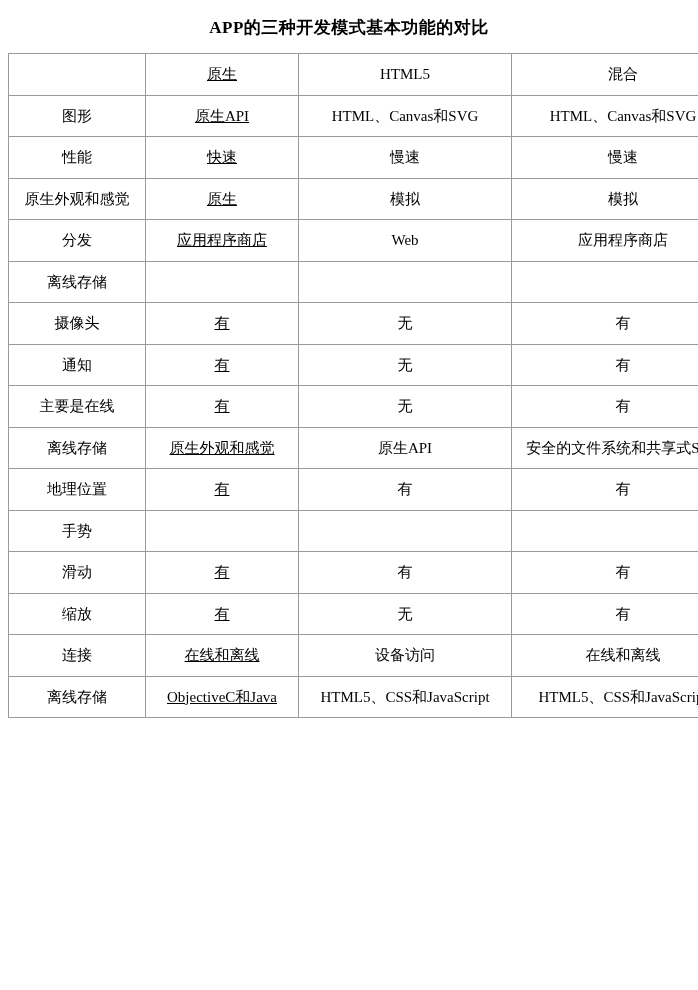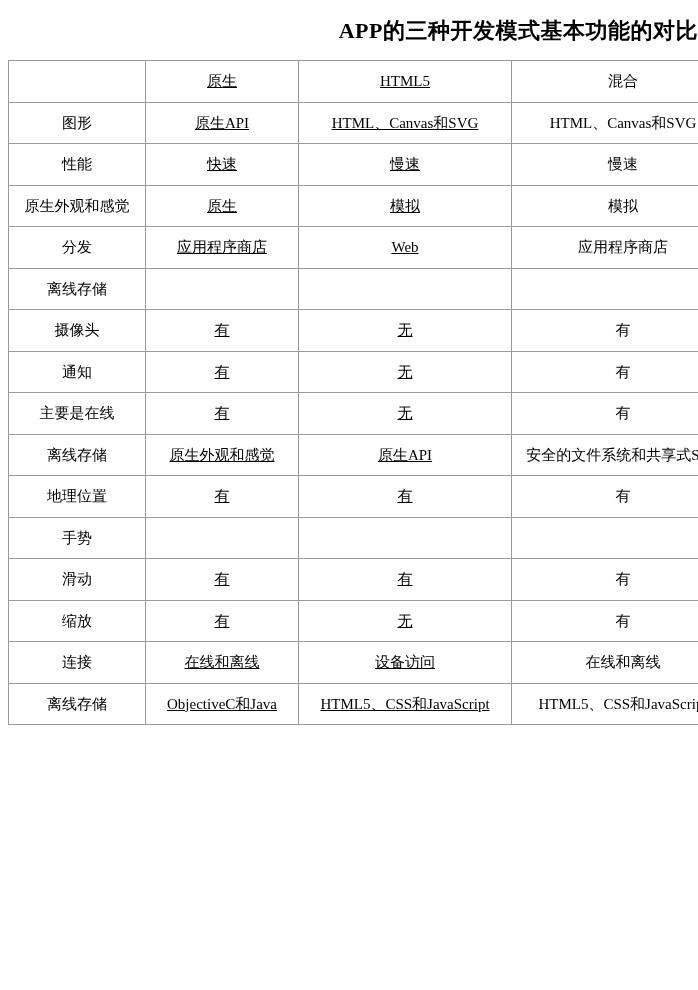--- a/index.html
+++ b/index.html
@@ -14,24 +14,24 @@
     color: #000000;
     overflow: hidden;
   }
   .page {
     width: 698px;
     height: 990px;
     position: relative;
     box-sizing: border-box;
   }
   .doc-title {
-    text-align: right;
+    text-align: center;
     font-family: "Liberation Serif", serif;
     font-weight: bold;
-    font-size: 22px;
+    font-size: 17px;
     letter-spacing: 0.5px;
     padding-top: 16px;
     padding-bottom: 14px;
     color: #000;
   }
   table.cmp {
     border-collapse: collapse;
     table-layout: fixed;
     margin: 0 8px;
     width: 682px;
@@ -44,21 +44,21 @@
     padding: 9px 6px;
     line-height: 1.5;
     font-family: "Liberation Serif", serif;
     color: #000;
   }
   table.cmp td.rowhead {
     width: 124px;
     margin-top: 16px;
   }
   table.cmp td.c1 { width: 140px; text-decoration: underline; }
-  table.cmp td.c2 { width: 200px; text-decoration: underline; }
+  table.cmp td.c2 { width: 200px; }
   table.cmp td.c3 { width: 210px; }
   table.cmp tr.header td {
     font-family: "Liberation Serif", serif;
   }
 </style>
 </head>
 <body>
 
 <div class="page">
 

